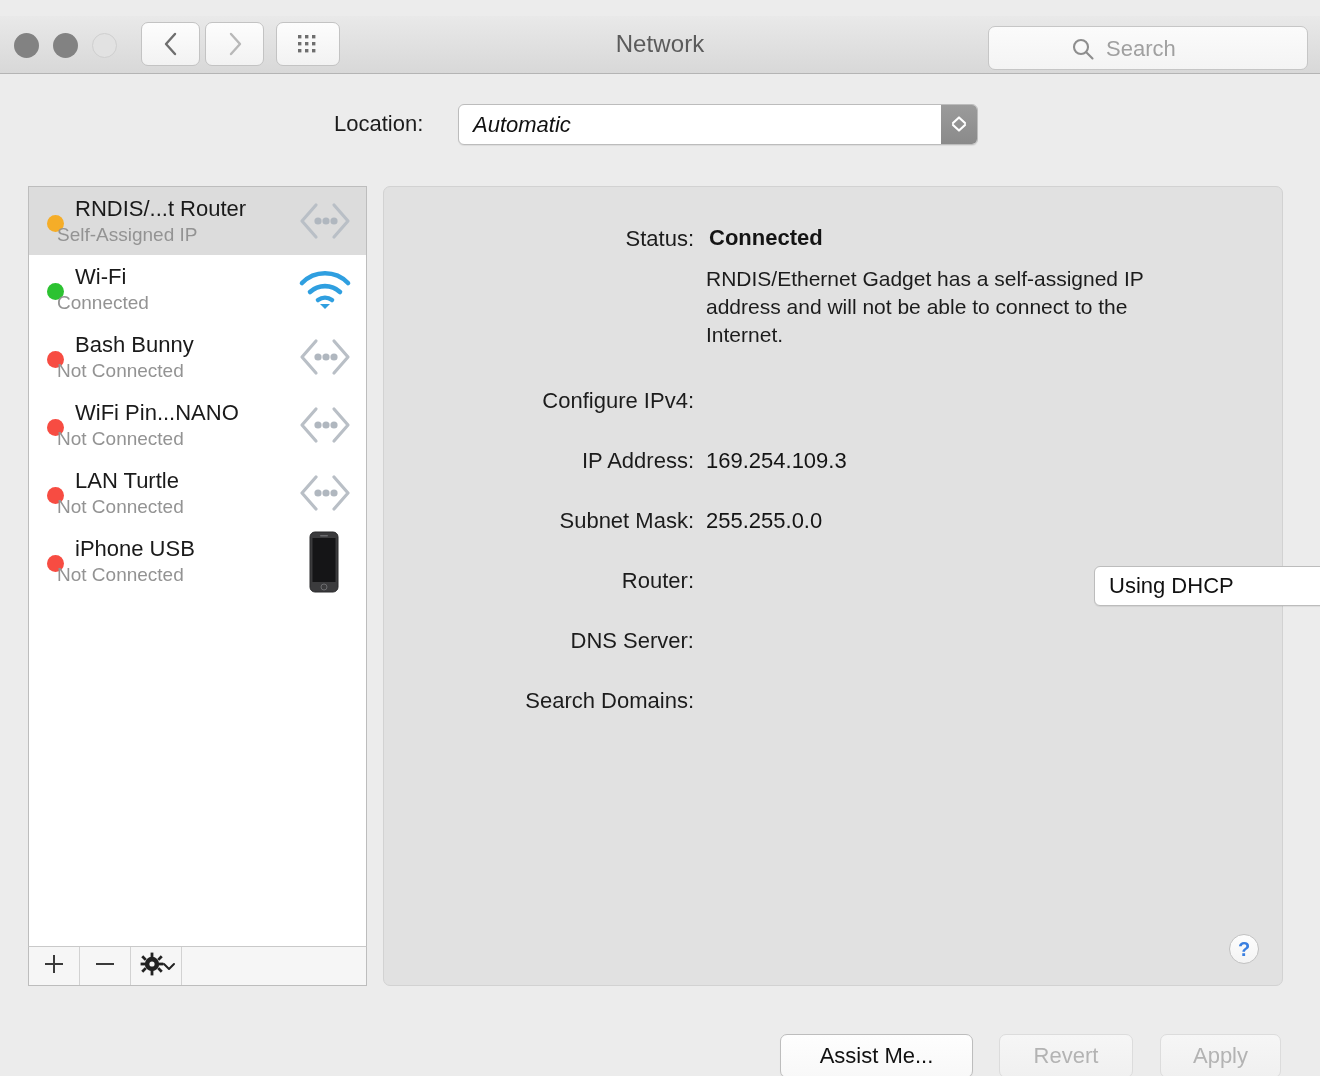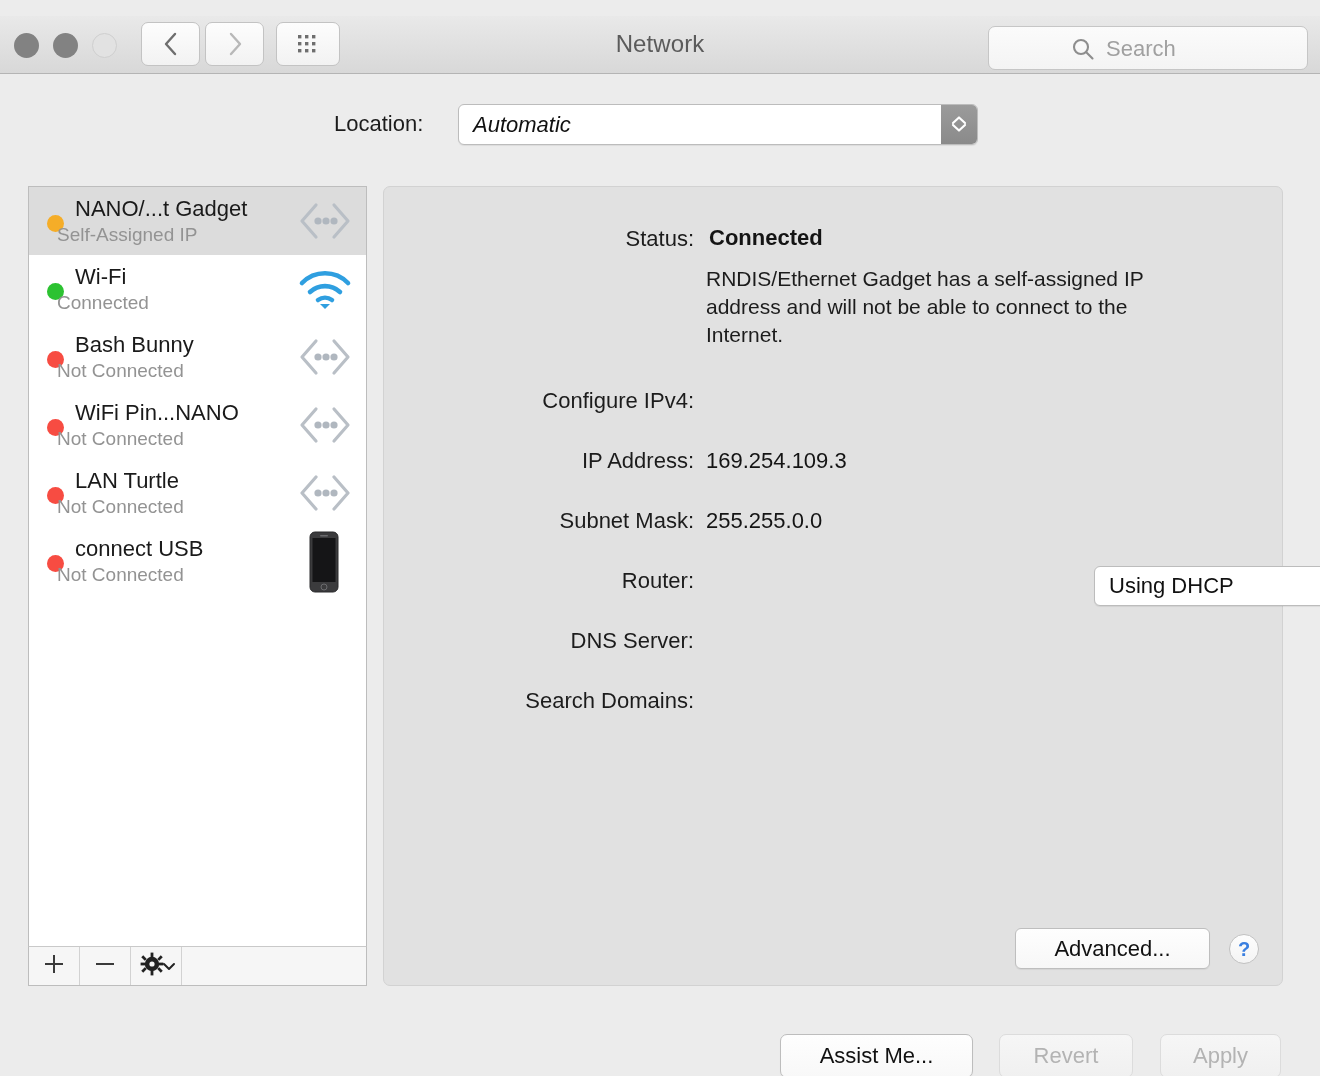--- a/index.html
+++ b/index.html
@@ -291,21 +291,21 @@
           <polyline points="3,3 9,8.5 15,3" fill="none" stroke="#ffffff" stroke-width="2.2" stroke-linecap="round" stroke-linejoin="round"></polyline>
         </svg>
       </span>
     </span>
   </div>
 
   <div class="list-panel">
 
     <div class="srv selected">
       <span class="dot" style="background:#f5ad28;"></span>
-      <span class="name">NANO/...t Gadget</span>
+      <span class="name">RNDIS/...t Router</span>
       <span class="sub">Self-Assigned IP</span>
       <span class="ico">
         <svg width="58" height="48" viewBox="0 0 58 48">
           <polyline points="20,8 6,24 20,40" fill="none" stroke="#b9bfc6" stroke-width="3.2" stroke-linecap="round" stroke-linejoin="round"></polyline>
           <polyline points="38,8 52,24 38,40" fill="none" stroke="#b9bfc6" stroke-width="3.2" stroke-linecap="round" stroke-linejoin="round"></polyline>
           <circle cx="22" cy="24" r="3.6" fill="#b0b7bf"></circle>
           <circle cx="30" cy="24" r="3.6" fill="#b0b7bf"></circle>
           <circle cx="38" cy="24" r="3.6" fill="#b0b7bf"></circle>
         </svg>
       </span>
@@ -365,21 +365,21 @@
           <polyline points="38,8 52,24 38,40" fill="none" stroke="#b9bfc6" stroke-width="3.2" stroke-linecap="round" stroke-linejoin="round"></polyline>
           <circle cx="22" cy="24" r="3.6" fill="#b0b7bf"></circle>
           <circle cx="30" cy="24" r="3.6" fill="#b0b7bf"></circle>
           <circle cx="38" cy="24" r="3.6" fill="#b0b7bf"></circle>
         </svg>
       </span>
     </div>
 
     <div class="srv">
       <span class="dot" style="background:#f74c42;"></span>
-      <span class="name">connect USB</span>
+      <span class="name">iPhone USB</span>
       <span class="sub">Not Connected</span>
       <span class="ico" style="right:20px;top:4px;width:44px;height:62px;">
         <svg width="44" height="62" viewBox="0 0 44 62">
           <rect x="8" y="1" width="28" height="60" rx="5" ry="5" fill="#3b3b3d" stroke="#2a2a2c" stroke-width="1"></rect>
           <rect x="10.5" y="7" width="23" height="44" fill="#151517"></rect>
           <rect x="18" y="4" width="8" height="1.6" rx="0.8" fill="#6b6b6e"></rect>
           <circle cx="22" cy="56" r="3" fill="none" stroke="#6b6b6e" stroke-width="1"></circle>
         </svg>
       </span>
     </div>
@@ -448,20 +448,19 @@
     <span class="flabel" style="left:40px; top:381px; width:270px;">Router:</span>
     <span class="fvalue" style="left:322px; top:381px;"></span>
 
     <span class="flabel" style="left:40px; top:441px; width:270px;">DNS Server:</span>
     <span class="fvalue" style="left:322px; top:441px;"></span>
 
     <span class="flabel" style="left:40px; top:501px; width:270px;">Search Domains:</span>
     <span class="fvalue" style="left:322px; top:501px;"></span>
   </div>
 
-  <div class="advanced">Advanced...</div>
   <div class="helpbtn">?</div>
 
   <div class="btm enabled btn-assist">Assist Me...</div>
   <div class="btm disabled btn-revert">Revert</div>
   <div class="btm disabled btn-apply">Apply</div>
 
 </div>
 
 </body></html>

